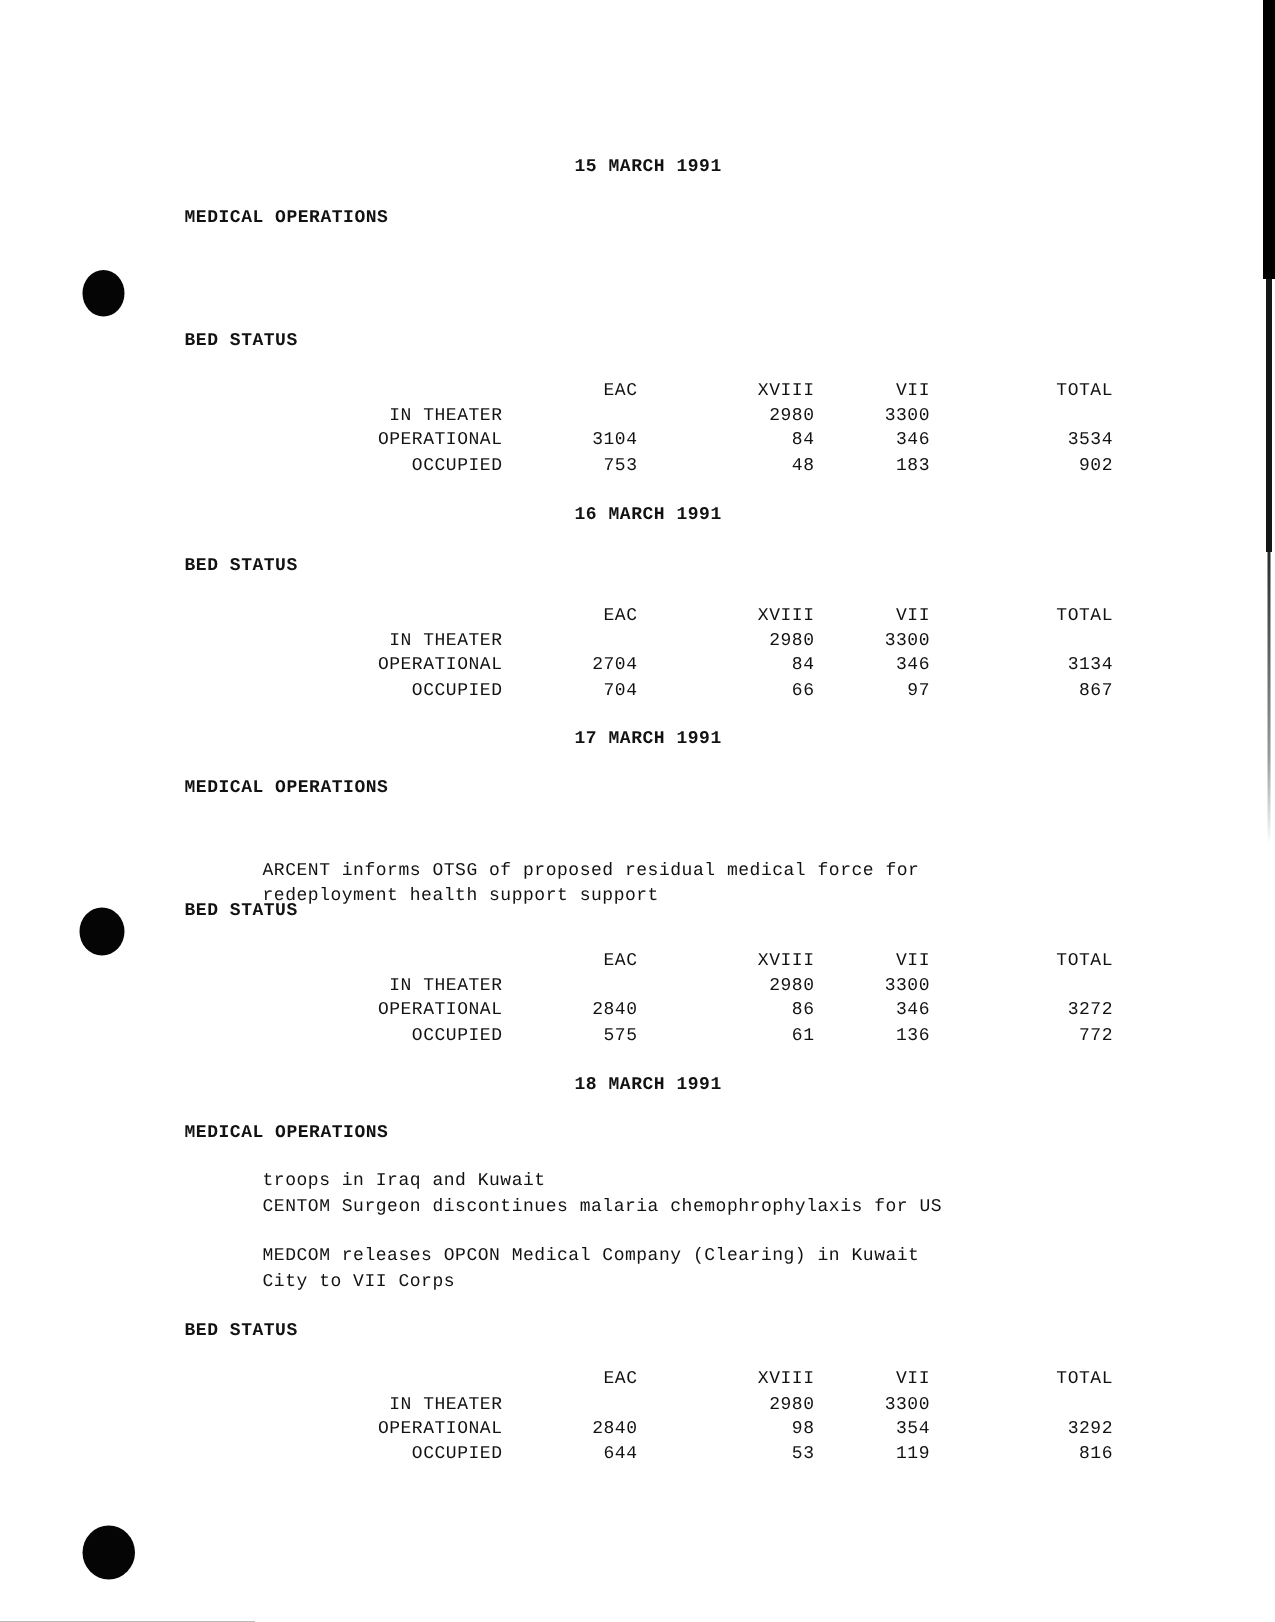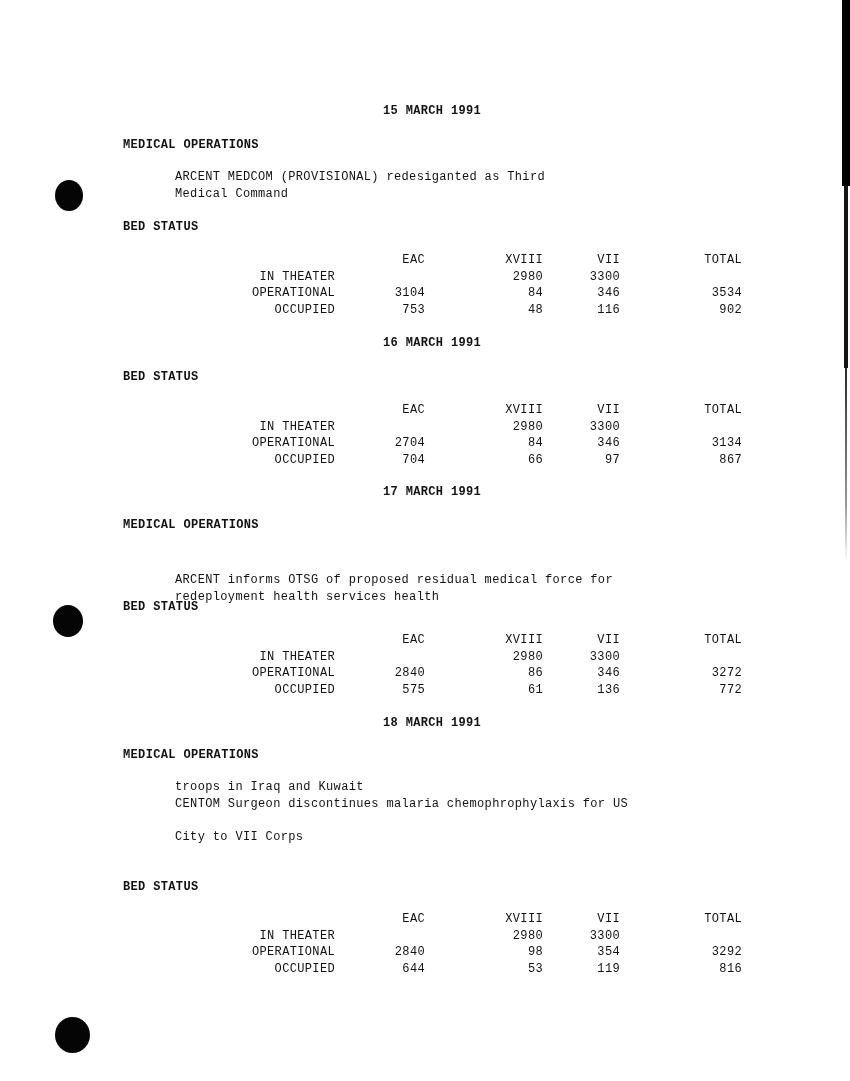--- a/index.html
+++ b/index.html
@@ -41,24 +41,20 @@
 
   <div class="hole" style="left:55px;top:180px;width:28px;height:31px"></div>
   <div class="hole" style="left:53px;top:605px;width:30px;height:32px"></div>
   <div class="hole" style="left:55px;top:1017px;width:35px;height:36px"></div>
   <div class="edge-top"></div>
   <div class="edge-mid"></div>
   <div class="edge-low"></div>
 
   <div class="date-heading" style="top:104px">15 MARCH 1991</div>
   <div class="heading" style="top:138px;left:123px">MEDICAL OPERATIONS</div>
-  <div class="para" style="top:169px">
-    <div>ARCENT MEDCOM (PROVISIONAL) redesiganted as Third</div>
-    <div>Medical Command</div>
-  </div>
   <div class="heading" style="top:220px;left:123px">BED STATUS</div>
   <div class="btable" style="top:252px">
     <div class="trow">
       <div class="lbl"></div>
       <div class="num">EAC</div>
       <div class="num">XVIII</div>
       <div class="num">VII</div>
       <div class="num">TOTAL</div>
     </div>
     <div class="trow">
@@ -72,21 +68,21 @@
       <div class="lbl">OPERATIONAL</div>
       <div class="num">3104</div>
       <div class="num">84</div>
       <div class="num">346</div>
       <div class="num">3534</div>
     </div>
     <div class="trow">
       <div class="lbl">OCCUPIED</div>
       <div class="num">753</div>
       <div class="num">48</div>
-      <div class="num">116</div>
+      <div class="num">183</div>
       <div class="num">902</div>
     </div>
   </div>
 
   <div class="date-heading" style="top:336px">16 MARCH 1991</div>
   <div class="heading" style="top:370px;left:123px">BED STATUS</div>
   <div class="btable" style="top:402px">
     <div class="trow">
       <div class="lbl"></div>
       <div class="num">EAC</div>
@@ -114,21 +110,21 @@
       <div class="num">66</div>
       <div class="num">97</div>
       <div class="num">867</div>
     </div>
   </div>
 
   <div class="date-heading" style="top:485px">17 MARCH 1991</div>
   <div class="heading" style="top:518px;left:123px">MEDICAL OPERATIONS</div>
   <div class="para" style="top:572px">
     <div>ARCENT informs OTSG of proposed residual medical force for</div>
-    <div>redeployment health services health</div>
+    <div>redeployment health support support</div>
   </div>
   <div class="heading" style="top:600px;left:123px">BED STATUS</div>
   <div class="btable" style="top:632px">
     <div class="trow">
       <div class="lbl"></div>
       <div class="num">EAC</div>
       <div class="num">XVIII</div>
       <div class="num">VII</div>
       <div class="num">TOTAL</div>
     </div>
@@ -155,20 +151,21 @@
     </div>
   </div>
 
   <div class="date-heading" style="top:716px">18 MARCH 1991</div>
   <div class="heading" style="top:748px;left:123px">MEDICAL OPERATIONS</div>
   <div class="para" style="top:779px">
     <div>troops in Iraq and Kuwait</div>
     <div>CENTOM Surgeon discontinues malaria chemophrophylaxis for US</div>
   </div>
   <div class="para" style="top:829px">
+    <div>MEDCOM releases OPCON Medical Company (Clearing) in Kuwait</div>
     <div>City to VII Corps</div>
   </div>
   <div class="heading" style="top:880px;left:123px">BED STATUS</div>
   <div class="btable" style="top:911px">
     <div class="trow">
       <div class="lbl"></div>
       <div class="num">EAC</div>
       <div class="num">XVIII</div>
       <div class="num">VII</div>
       <div class="num">TOTAL</div>

